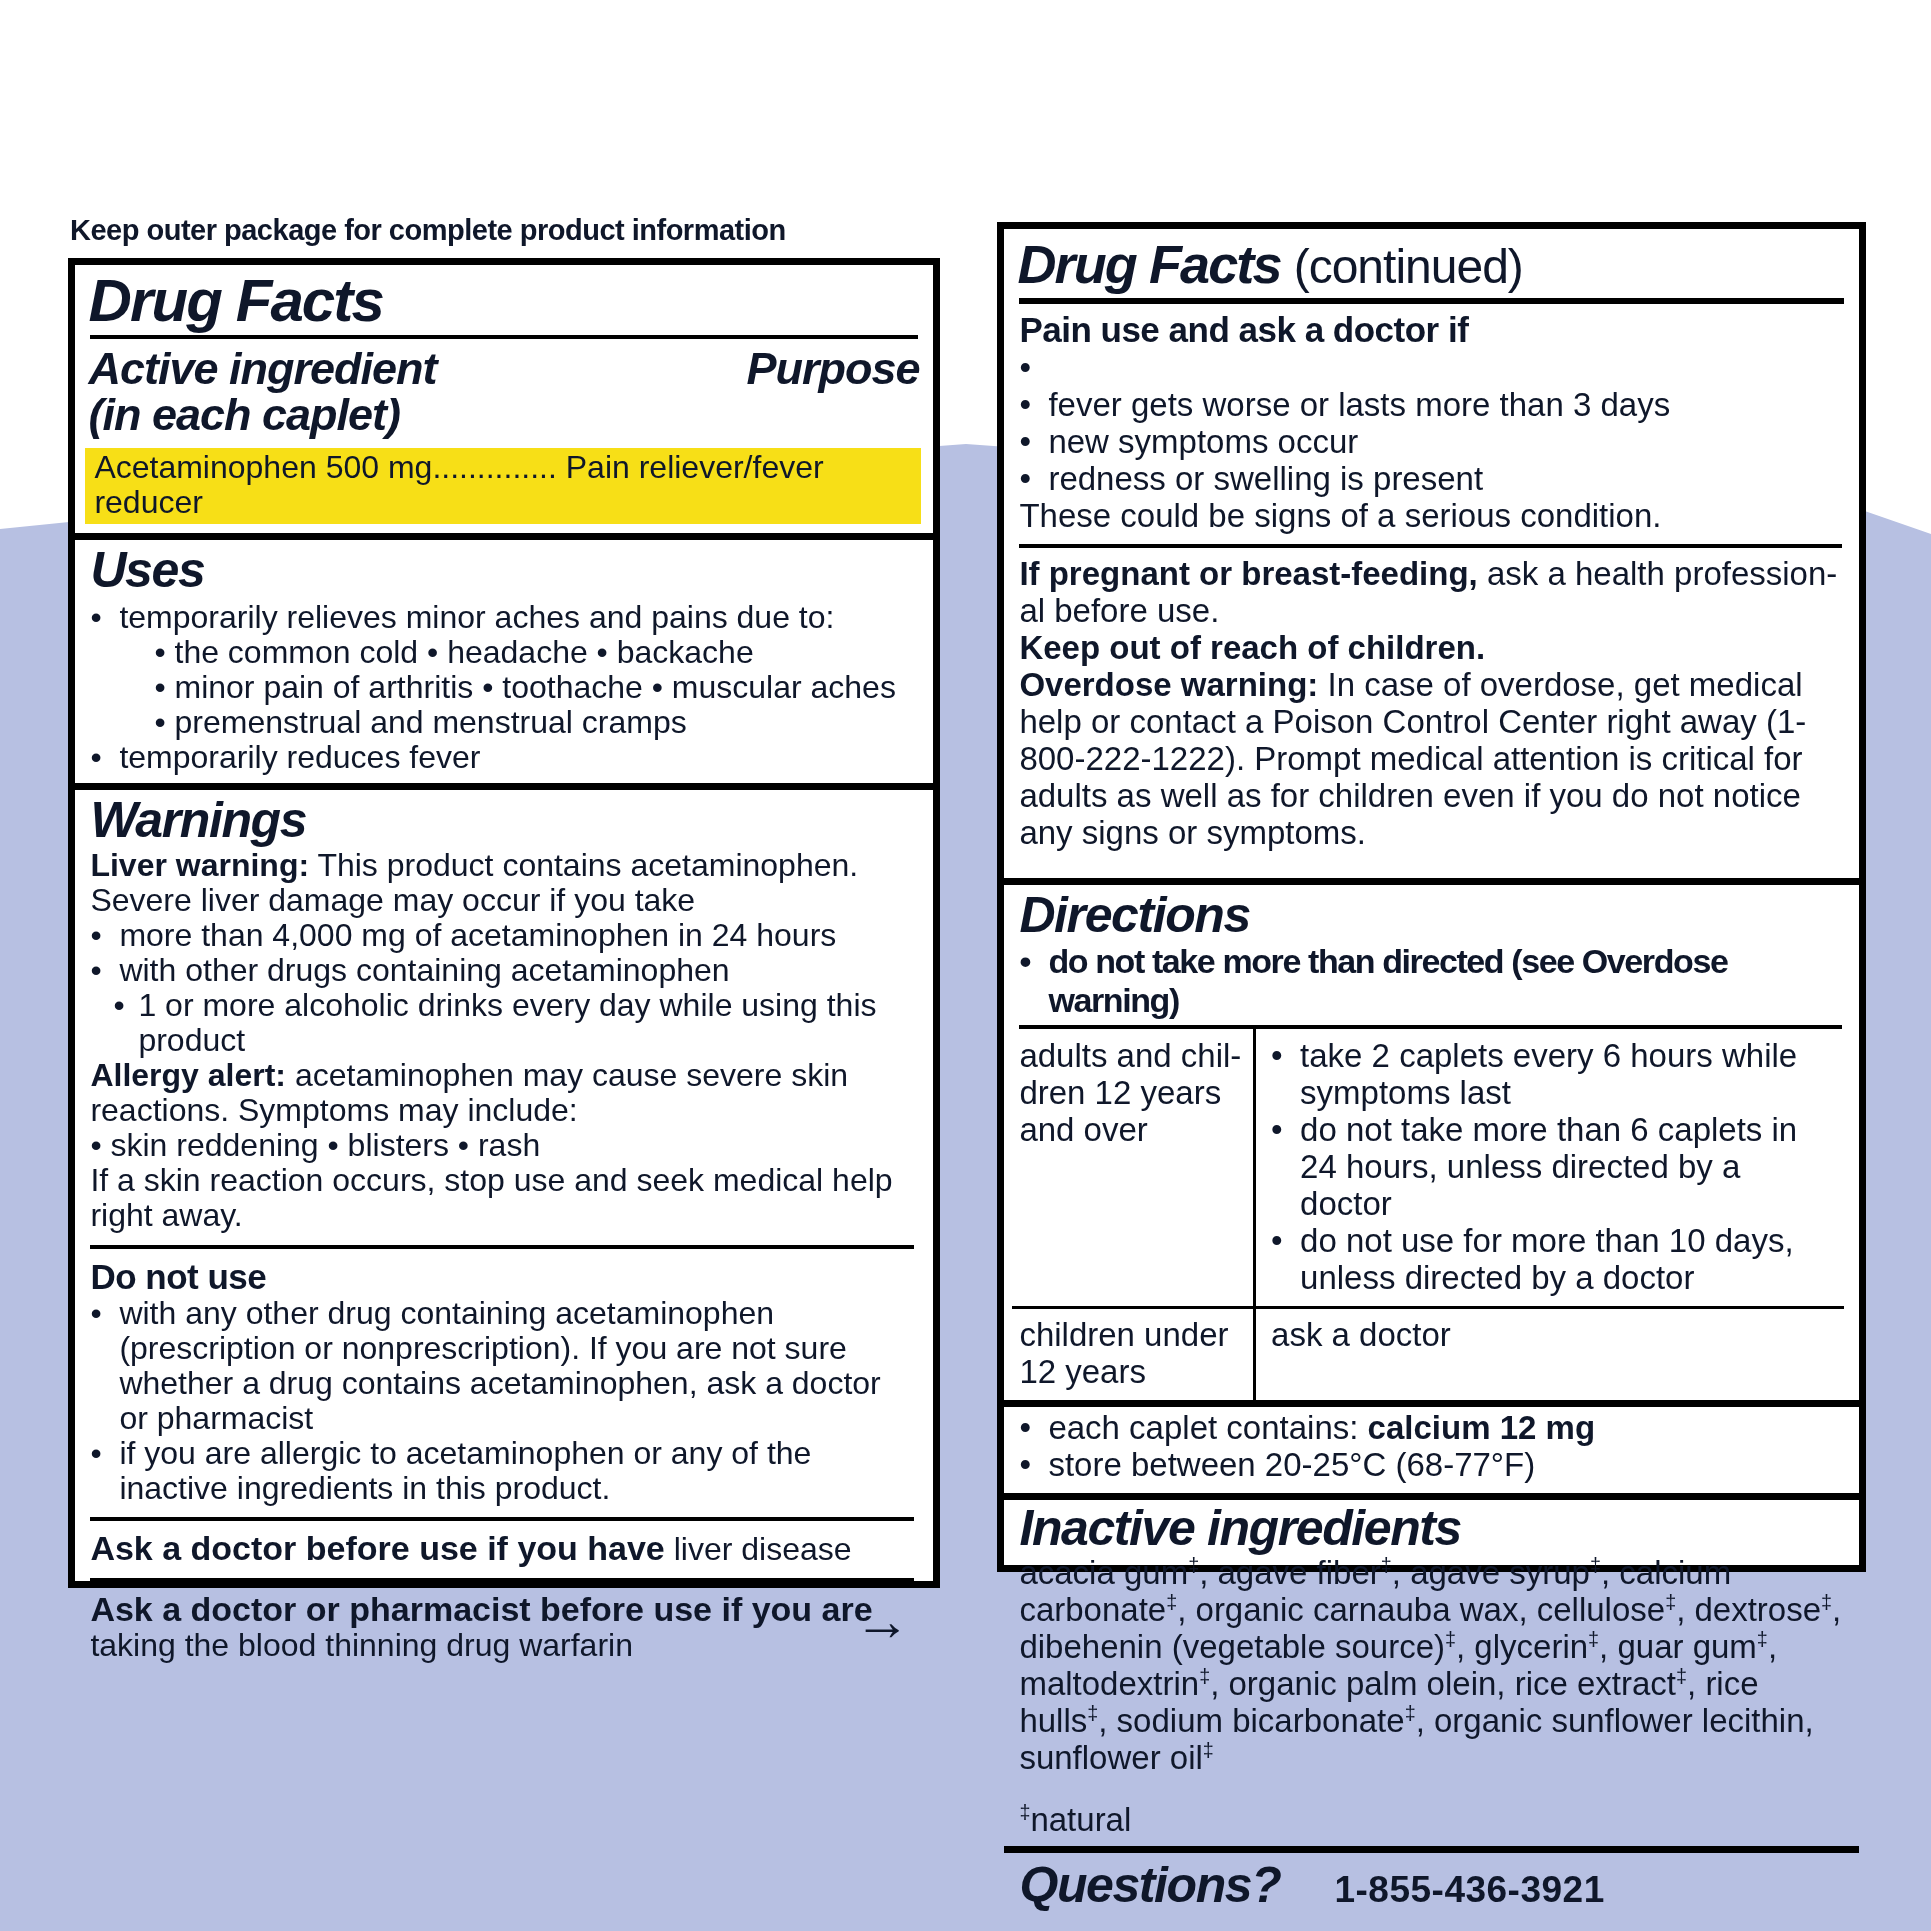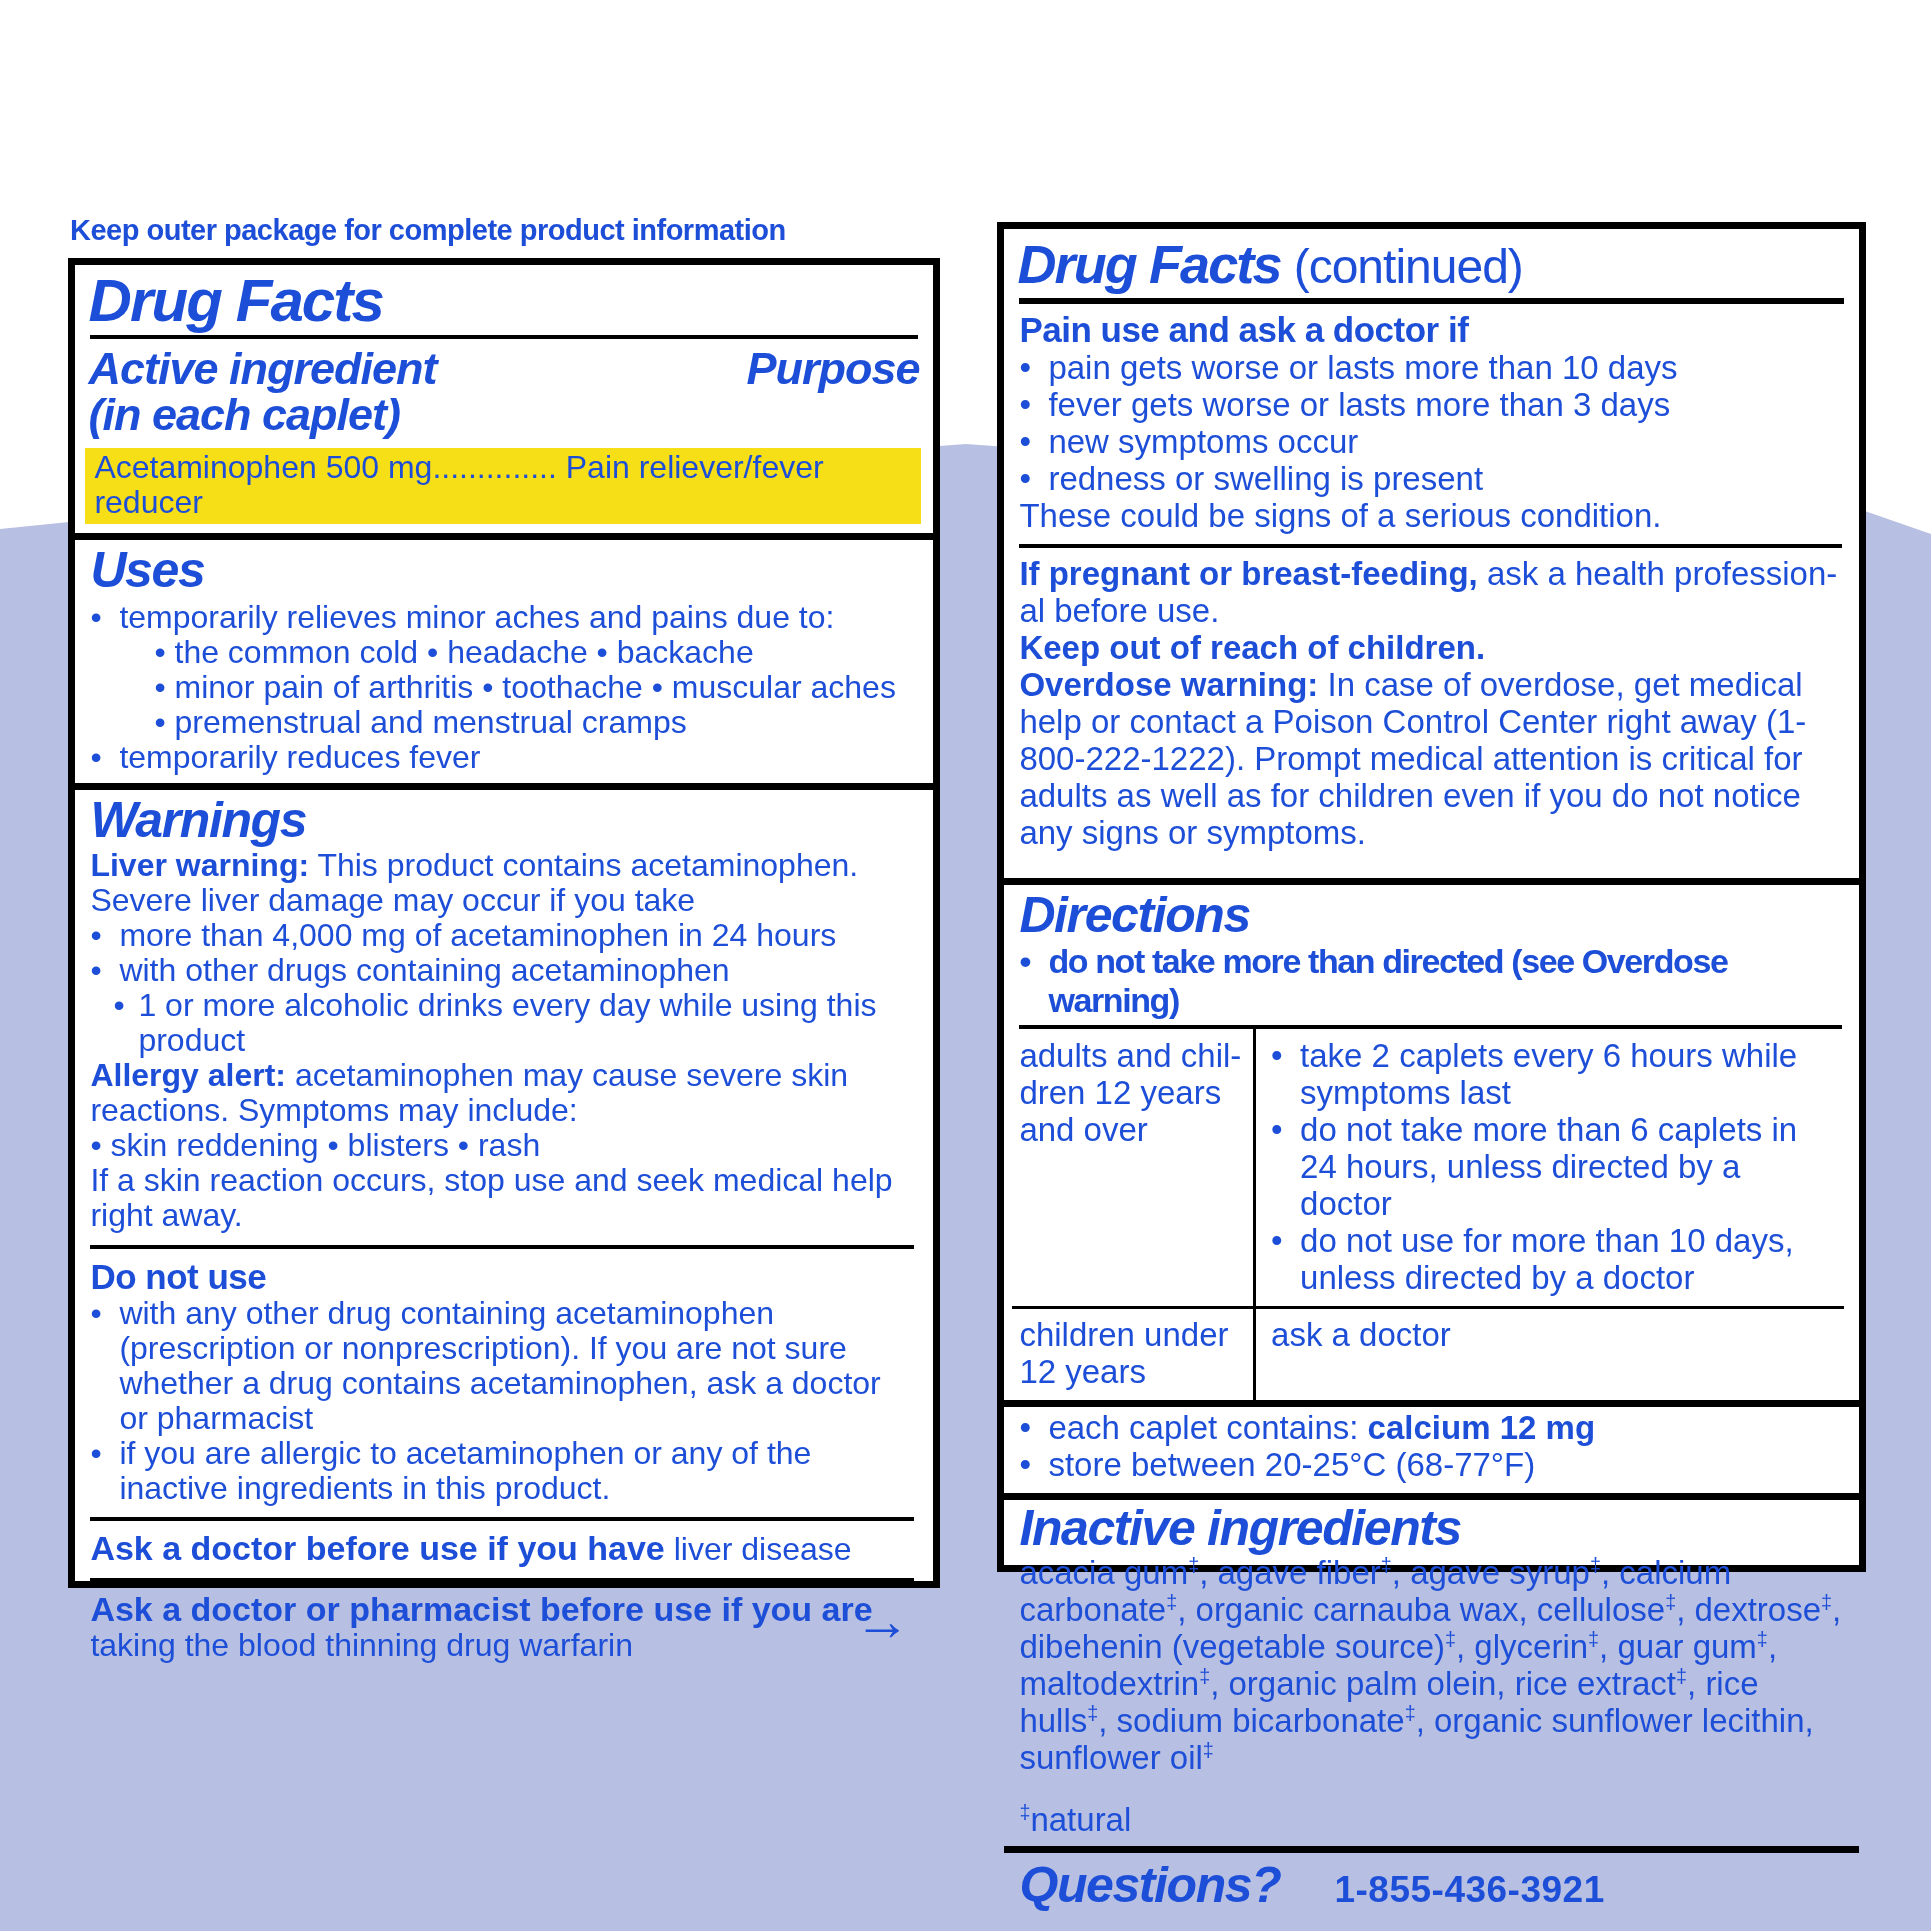--- a/index.html
+++ b/index.html
@@ -1,20 +1,20 @@
 <!DOCTYPE html>
 <html><head>
 <meta charset="utf-8">
 <style>
   html,body{margin:0;padding:0;background:#9aa5cc;}
   .canvas{
     position:relative;width:1931px;height:1931px;overflow:hidden;
     background:#b7c0e2;
     font-family:"Liberation Sans","DejaVu Sans",sans-serif;
-    color:#1d4ed8;
+    color:#0f172a;
   }
   .white-band{
     position:absolute;left:0;top:0;width:1931px;height:579px;background:#ffffff;
     clip-path:polygon(0 0,1931px 0,1931px 534px,1859px 509px,966px 444px,483px 480px,0 529px);
   }
   .kicker{
     position:absolute;left:70px;top:214px;font-size:29px;font-weight:bold;letter-spacing:-0.5px;
   }
   .box{position:absolute;background:#fff;border:7.7px solid #000;box-sizing:border-box;}
   .box-left{left:68px;top:258px;width:872px;height:1330px;}
@@ -144,21 +144,20 @@
     <div class="sec" style="padding:7.7px 13.5px 0 13.5px;">
       <h1 class="df-title-sm"><span>Drug Facts</span> <span class="continued">(continued)</span></h1>
       <div class="rule6" style="margin:7.7px 1.9px 0 1.9px;"></div>
     </div>
 
     <div class="sec" style="padding:5.8px 15.4px 0 15.4px;">
       <h3 class="boldhead">Pain use and ask a doctor if</h3>
       <div class="body-r">
         <div class="bullet">
             <span class="dot">•</span>
-            <span>pain gets worse or lasts more than 10 days</span>
           </div>
         <div class="bullet">
             <span class="dot">•</span>
             <span>fever gets worse or lasts more than 3 days</span>
           </div>
         <div class="bullet">
             <span class="dot">•</span>
             <span>new symptoms occur</span>
           </div>
         <div class="bullet">

